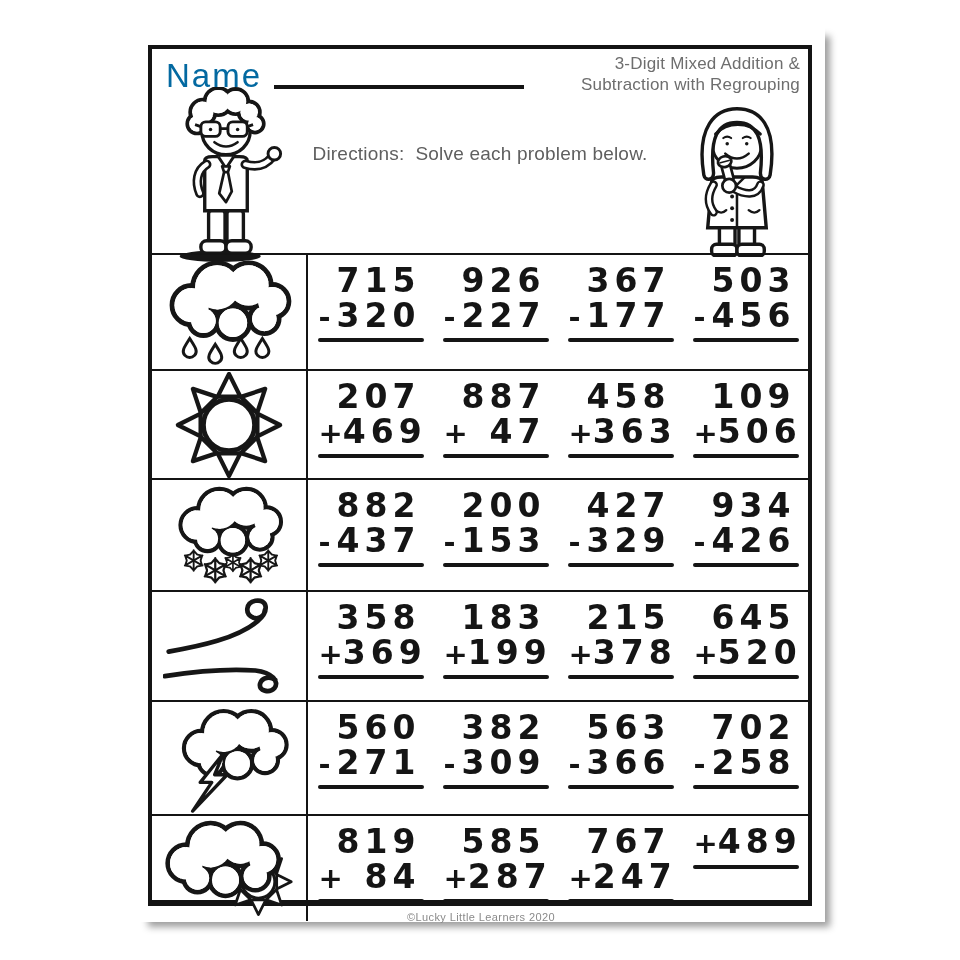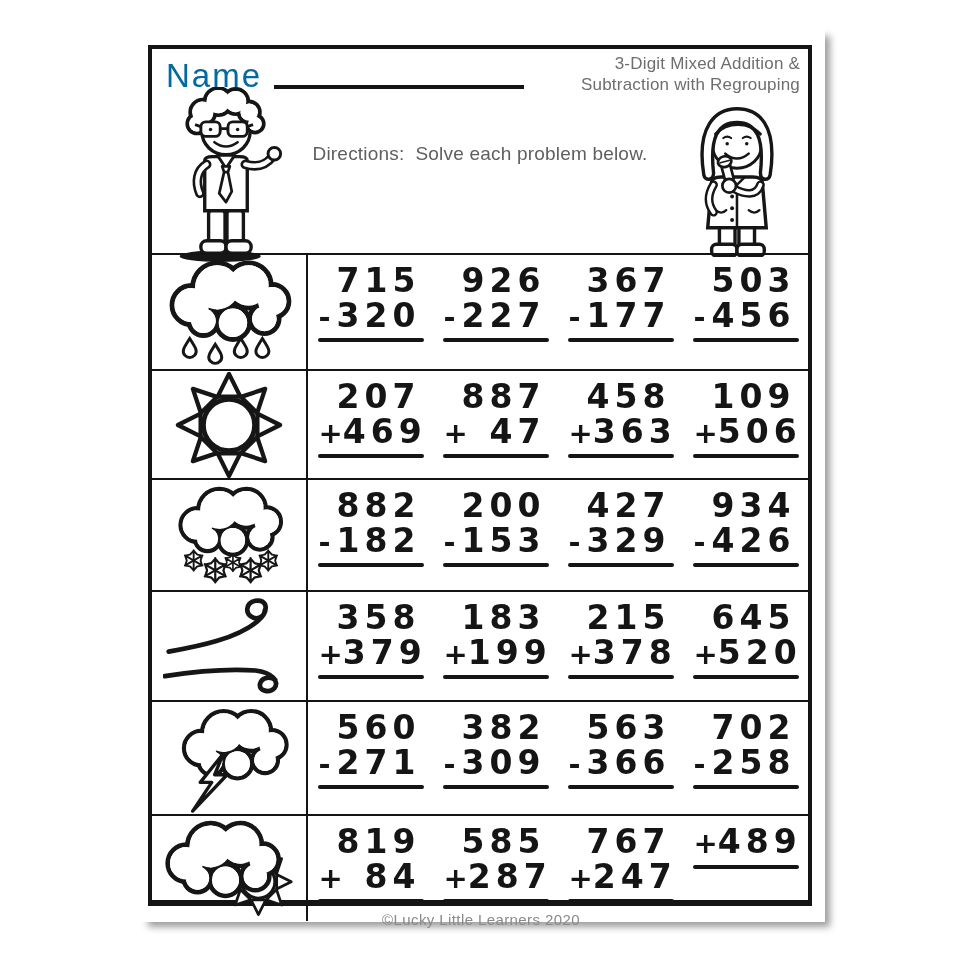--- a/index.html
+++ b/index.html
@@ -33,21 +33,21 @@
            color:#151515;}
   .p-top{font-size:33px;line-height:1.05;text-align:right;padding-right:8px;letter-spacing:5px;margin-right:-5px;}
   .p-bot-row{display:flex;justify-content:space-between;align-items:baseline;font-size:33px;line-height:1.05;}
   .p-op{font-size:29px;padding-left:1px;}
   .p-bot{text-align:left;padding-right:8px;letter-spacing:5px;margin-right:-5px;}
   .p-line{height:4px;background:#151515;margin-top:5px;border-radius:2px;}
   .answer-space{height:18px;}
   .wicon{display:block;}
   
   .footer{position:absolute;left:0;right:0;top:886px;text-align:center;
-          font-family:"Liberation Sans",sans-serif;font-size:15px;color:#8a8a8a;letter-spacing:0.4px;}
+          font-family:"Liberation Sans",sans-serif;font-size:11px;color:#8a8a8a;letter-spacing:0.4px;}
   .hidden-defs{position:absolute;width:0;height:0;overflow:hidden;}
 </style>
 </head>
 <body>
 
 <svg class="hidden-defs" aria-hidden="true">
   <defs>
     <g id="cloud">
       <g fill="#fff" stroke="#161616" stroke-width="5">
         <circle cx="30" cy="58" r="20"></circle>
@@ -319,21 +319,21 @@
     <use href="#flake" transform="translate(92,90) scale(0.95)"></use>
     <use href="#flake" transform="translate(110,80) scale(0.8)"></use>
   </svg>
 </div>
     <div class="probs">
   <div class="pcell">
     <div class="problem">
       <div class="p-top">882</div>
       <div class="p-bot-row">
         <span class="p-op">-</span>
-        <span class="p-bot">182</span>
+        <span class="p-bot">437</span>
       </div>
       <div class="p-line"></div>
       <div class="answer-space"></div>
     </div>
   </div>
 
   <div class="pcell">
     <div class="problem">
       <div class="p-top">200</div>
       <div class="p-bot-row">
@@ -379,21 +379,21 @@
       <path d="M2,84 C40,78 70,76 98,78 C116,80 124,90 118,97 C113,102 101,100 103,92 C105,85 114,84 119,88"></path>
     </g>
   </svg>
 </div>
     <div class="probs">
   <div class="pcell">
     <div class="problem">
       <div class="p-top">358</div>
       <div class="p-bot-row">
         <span class="p-op">+</span>
-        <span class="p-bot">379</span>
+        <span class="p-bot">369</span>
       </div>
       <div class="p-line"></div>
       <div class="answer-space"></div>
     </div>
   </div>
 
   <div class="pcell">
     <div class="problem">
       <div class="p-top">183</div>
       <div class="p-bot-row">

